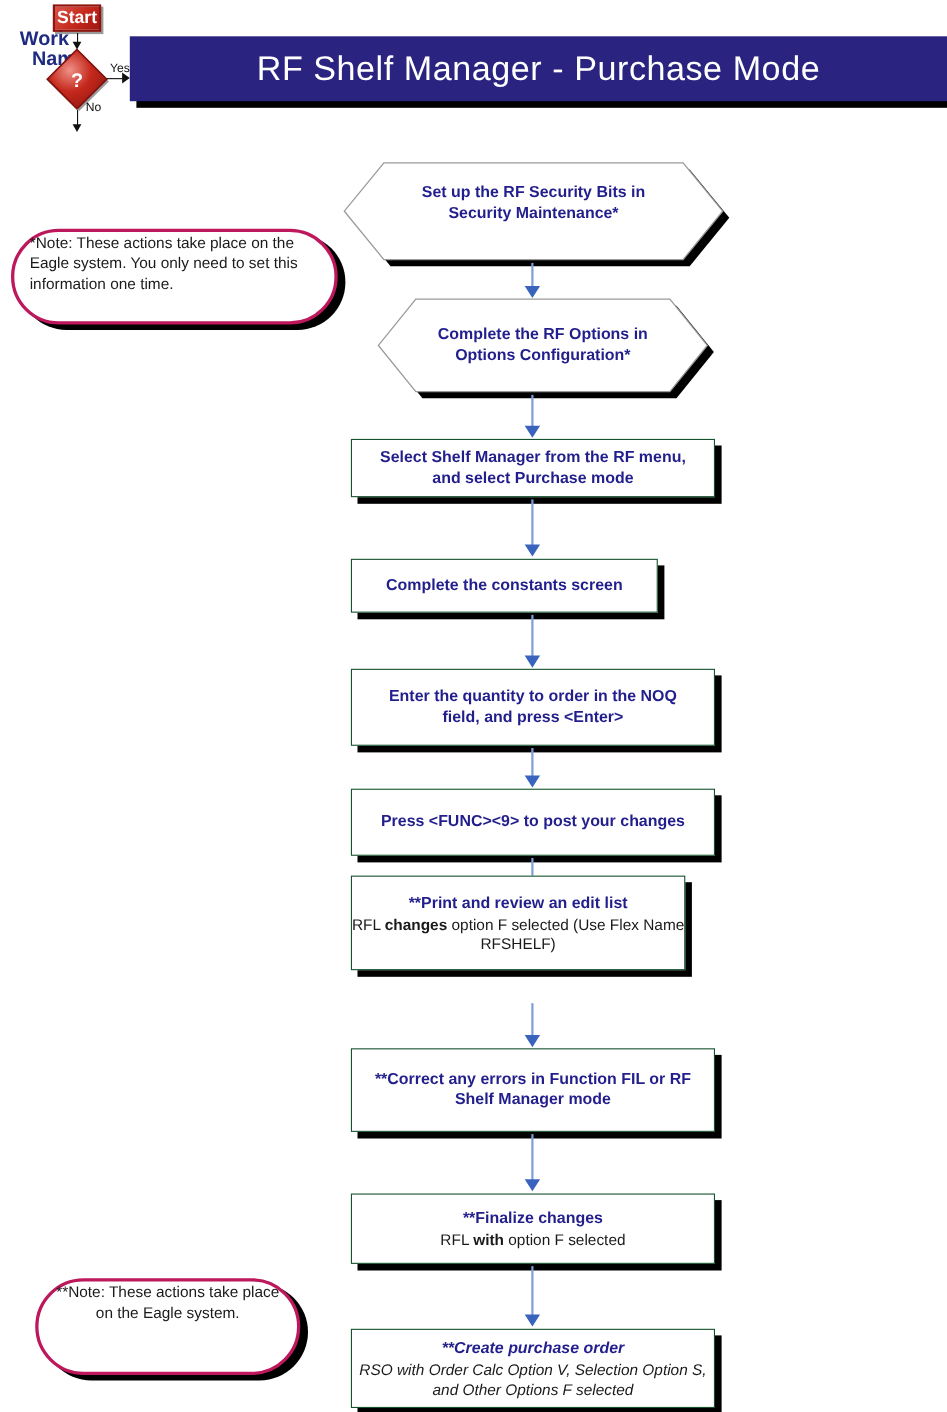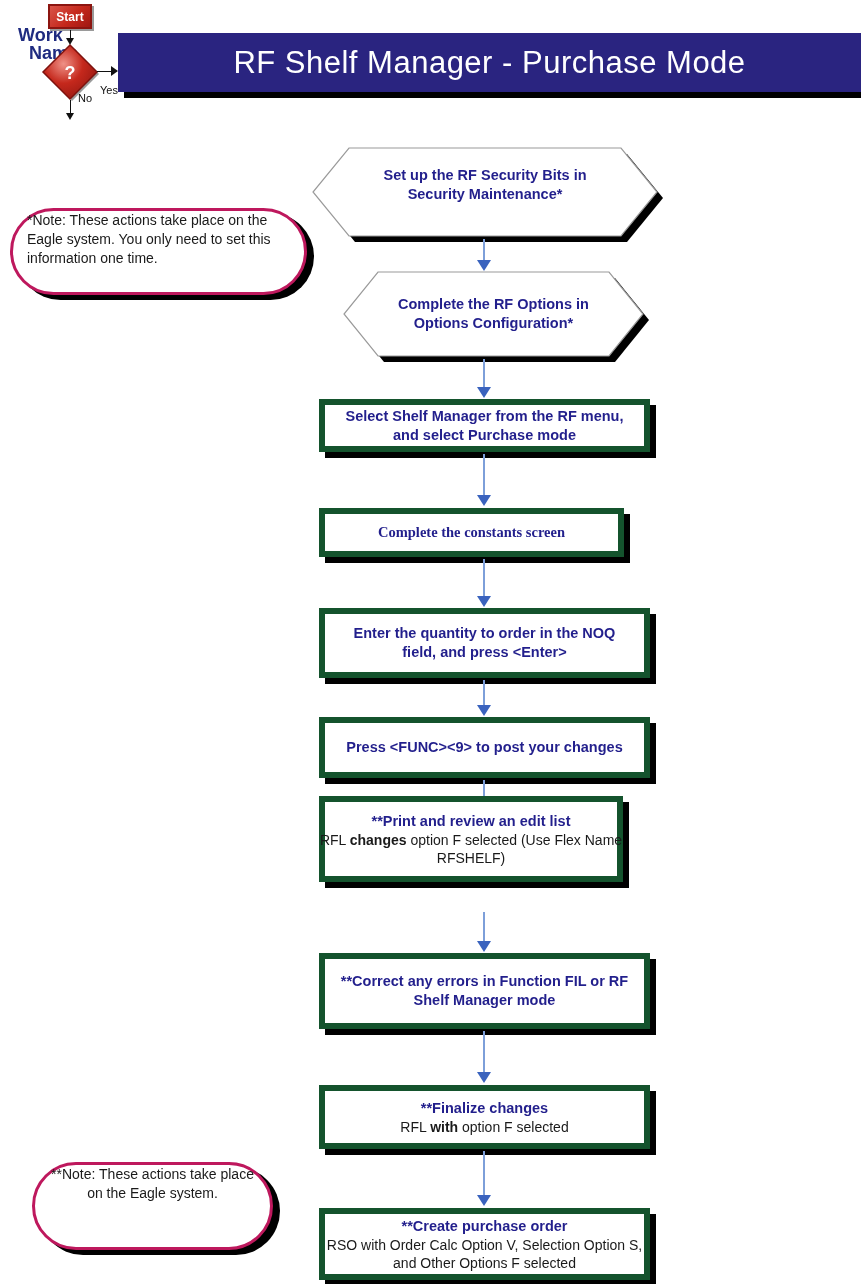--- a/index.html
+++ b/index.html
@@ -7,21 +7,21 @@
     position:relative;width:861px;height:1284px;background:#ffffff;
     font-family:"Liberation Sans", sans-serif;overflow:hidden;
   }
   
   .logo-text{position:absolute;font-weight:bold;color:#1F2B80;font-size:18px;line-height:18px;margin-left:16px;}
   .start-box{
     position:absolute;left:48px;top:4px;width:44px;height:25px;
     background:linear-gradient(135deg,#D9554A 0%,#C5281C 55%,#A01812 100%);
     border:2px solid #8C1510;box-shadow:2px 2px 0 #9a9a9a;
     display:flex;align-items:center;justify-content:center;
-    color:#fff;font-size:12px;font-weight:bold;box-sizing:border-box;
+    color:#fff;font-size:16px;font-weight:bold;box-sizing:border-box;
   }
   .black-varrow{position:absolute;width:9px;}
   .black-varrow .stem{position:absolute;left:4px;top:0;bottom:6px;width:1px;background:#111;}
   .black-varrow .head{position:absolute;bottom:0;left:0;width:0;height:0;
     border-left:4.5px solid transparent;border-right:4.5px solid transparent;border-top:7px solid #111;}
   .black-harrow{position:absolute;height:10px;}
   .black-harrow .stem{position:absolute;top:4.5px;left:0;right:6px;height:1px;background:#111;}
   .black-harrow .head{position:absolute;right:0;top:0;width:0;height:0;
     border-top:5px solid transparent;border-bottom:5px solid transparent;border-left:7px solid #111;}
   .diamond-wrap{position:absolute;left:41px;top:43px;width:60px;height:60px;}
@@ -30,21 +30,21 @@
   
   .banner{
     position:absolute;left:118px;top:33px;width:743px;height:59px;
     background:#2A2480;box-shadow:6px 6px 0 #000;
     display:flex;align-items:center;justify-content:center;
   }
   .banner .title{color:#ffffff;font-size:31px;letter-spacing:.5px;white-space:pre;}
   
   .step{position:absolute;box-sizing:border-box;display:flex;flex-direction:column;
     align-items:center;justify-content:center;text-align:center;}
-  .step.rect{background:#ffffff;border:6px solid #14532d;box-shadow:6px 6px 0 #000;}
+  .step.rect{background:#ffffff;border:1px solid #14532d;box-shadow:6px 6px 0 #000;}
   .step.hex{background:transparent;}
   .step.hex svg{position:absolute;left:0;top:0;overflow:visible;}
   .step-text-layer{position:relative;z-index:2;display:flex;flex-direction:column;
     align-items:center;justify-content:center;width:100%;}
   .step-title{font-weight:bold;color:#221F8C;font-size:14.5px;line-height:19px;white-space:pre;}
   .step-sub{font-weight:normal;color:#1a1a1a;font-size:14px;line-height:18px;white-space:pre;}
   .step-sub .b{font-weight:bold;}
   
   .flow-arrow{position:absolute;left:477px;width:14px;}
   .flow-arrow .stem{position:absolute;left:6px;top:0;bottom:10px;width:2px;background:#7D9FD9;}
@@ -86,21 +86,21 @@
             <stop offset="45%" stop-color="#C5281C"></stop>
             <stop offset="100%" stop-color="#8C1510"></stop>
           </radialGradient>
         </defs>
         <polygon points="31,4 58,31 31,58 4,31" fill="#9a9a9a"></polygon>
         <polygon points="29,2 56,29 29,56 2,29" fill="url(#dgrad)" stroke="#7E120E" stroke-width="1.5"></polygon>
         <text x="29" y="36" text-anchor="middle" fill="#ffffff" font-family="Liberation Sans, sans-serif" font-size="18" font-weight="bold">?</text>
       </svg>
     </div>
 
-    <div class="small-label" style="left:100px;top:56px;margin-top:28px;">Yes</div>
+    <div class="small-label" style="left:100px;top:56px;">Yes</div>
     <div class="black-harrow" style="left:97px;top:66px;width:21px;">
       <div class="stem"></div>
         <div class="head"></div>
     </div>
 
     <div class="small-label" style="left:78px;top:92px;">No</div>
     <div class="black-varrow" style="left:66px;top:100px;height:20px;">
       <div class="stem"></div>
         <div class="head"></div>
     </div>
@@ -155,21 +155,21 @@
   <div class="step rect" style="left:319px;top:399px;width:331px;height:53px;">
     <div class="step-title">Select Shelf Manager from the RF menu,
 and select Purchase mode</div>
   </div>
 
   <div class="flow-arrow" style="top:454px;height:52px;">
       <div class="stem"></div>
       <div class="head"></div>
     </div>
 
-  <div class="step rect" style="left:319px;top:508px;width:305px;height:49px;font-family:Liberation Serif, serif;">
+  <div class="step rect" style="left:319px;top:508px;width:279px;height:49px;">
     <div class="step-title">Complete the constants screen</div>
   </div>
 
   <div class="flow-arrow" style="top:559px;height:48px;">
       <div class="stem"></div>
       <div class="head"></div>
     </div>
 
   <div class="step rect" style="left:319px;top:608px;width:331px;height:70px;">
     <div class="step-title">Enter the quantity to order in the NOQ
@@ -214,19 +214,19 @@
   <div class="step rect" style="left:319px;top:1085px;width:331px;height:64px;text-align:right;">
     <div class="step-title">**Finalize changes</div>
     <div class="step-sub"><span>RFL </span><span class="b">with</span><span> option F selected</span></div>
   </div>
 
   <div class="flow-arrow" style="top:1151px;height:55px;">
       <div class="stem"></div>
       <div class="head"></div>
     </div>
 
-  <div class="step rect" style="left:319px;top:1208px;width:331px;height:72px;">
+  <div class="step rect" style="left:319px;top:1208px;width:331px;height:72px;font-style:italic;">
     <div class="step-title">**Create purchase order</div>
     <div class="step-sub"><span>RSO with Order Calc Option V, Selection Option S,
 and Other Options F selected</span><span class="b"></span><span></span></div>
   </div>
 
 </div>
 
 </body></html>

